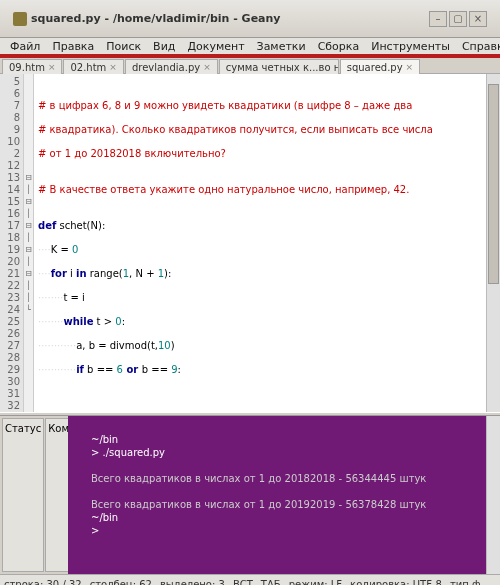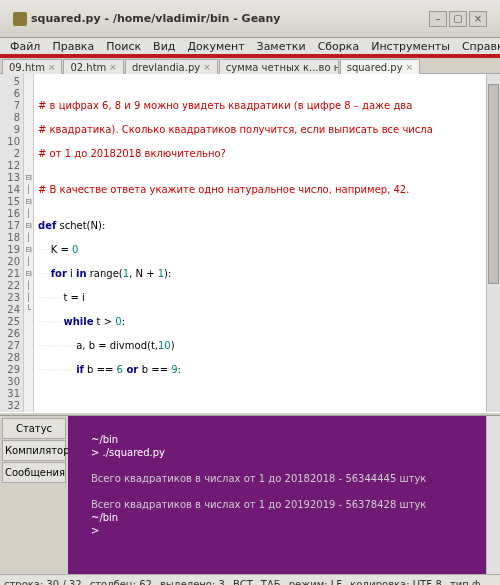--- a/index.html
+++ b/index.html
@@ -21,21 +21,21 @@
 .code { flex:1; font-family:"DejaVu Sans Mono",monospace; font-size:10px; line-height:12px; padding:2px 4px; white-space:pre; overflow:hidden; }
 .c-cmt { color:#c00; }
 .c-kw { color:#00008b; font-weight:bold; }
 .c-fn { color:#000; }
 .c-num { color:#008080; }
 .ws { color:#ddd; }
 .scroll { width:14px; background:#e0e0e0; border-left:1px solid #bbb; position:relative; }
 .scroll-thumb { position:absolute; left:1px; right:1px; top:10px; height:200px; background:#c4c0b8; border:1px solid #999; }
 .splitter { height:4px; background:#d4d0c8; border-top:1px solid #fff; border-bottom:1px solid #999; cursor:row-resize; }
 .bottom { height:158px; display:flex; }
-.side-tabs { width:68px; background:#d4d0c8; display:flex; flex-direction:column; padding:2px; gap:1px; }
+.side-tabs { width:68px; background:#d4d0c8; display:flex; flex-direction:row; padding:2px; gap:1px; }
 .side-tab { background:#e4e2dc; border:1px solid #aaa; padding:4px 2px; font-size:10px; text-align:center; cursor:pointer; }
 .side-tab.active { background:#f0eee8; }
 .terminal { flex:1; background:#701a75; color:#ccc; font-family:"DejaVu Sans Mono",monospace; font-size:10px; padding:4px 23px; line-height:13px; white-space:pre-wrap; overflow:hidden; }
 .terminal .prompt { color:#fff; }
 .bscroll { width:14px; background:#e0e0e0; border-left:1px solid #bbb; }
 .statusbar { height:19px; background:#e4e2dc; border-top:1px solid #aaa; display:flex; align-items:center; font-size:10px; color:#333; padding:0 4px; gap:8px; }
 .statusbar span { white-space:nowrap; }
 </style>
 </head>
 <body>

